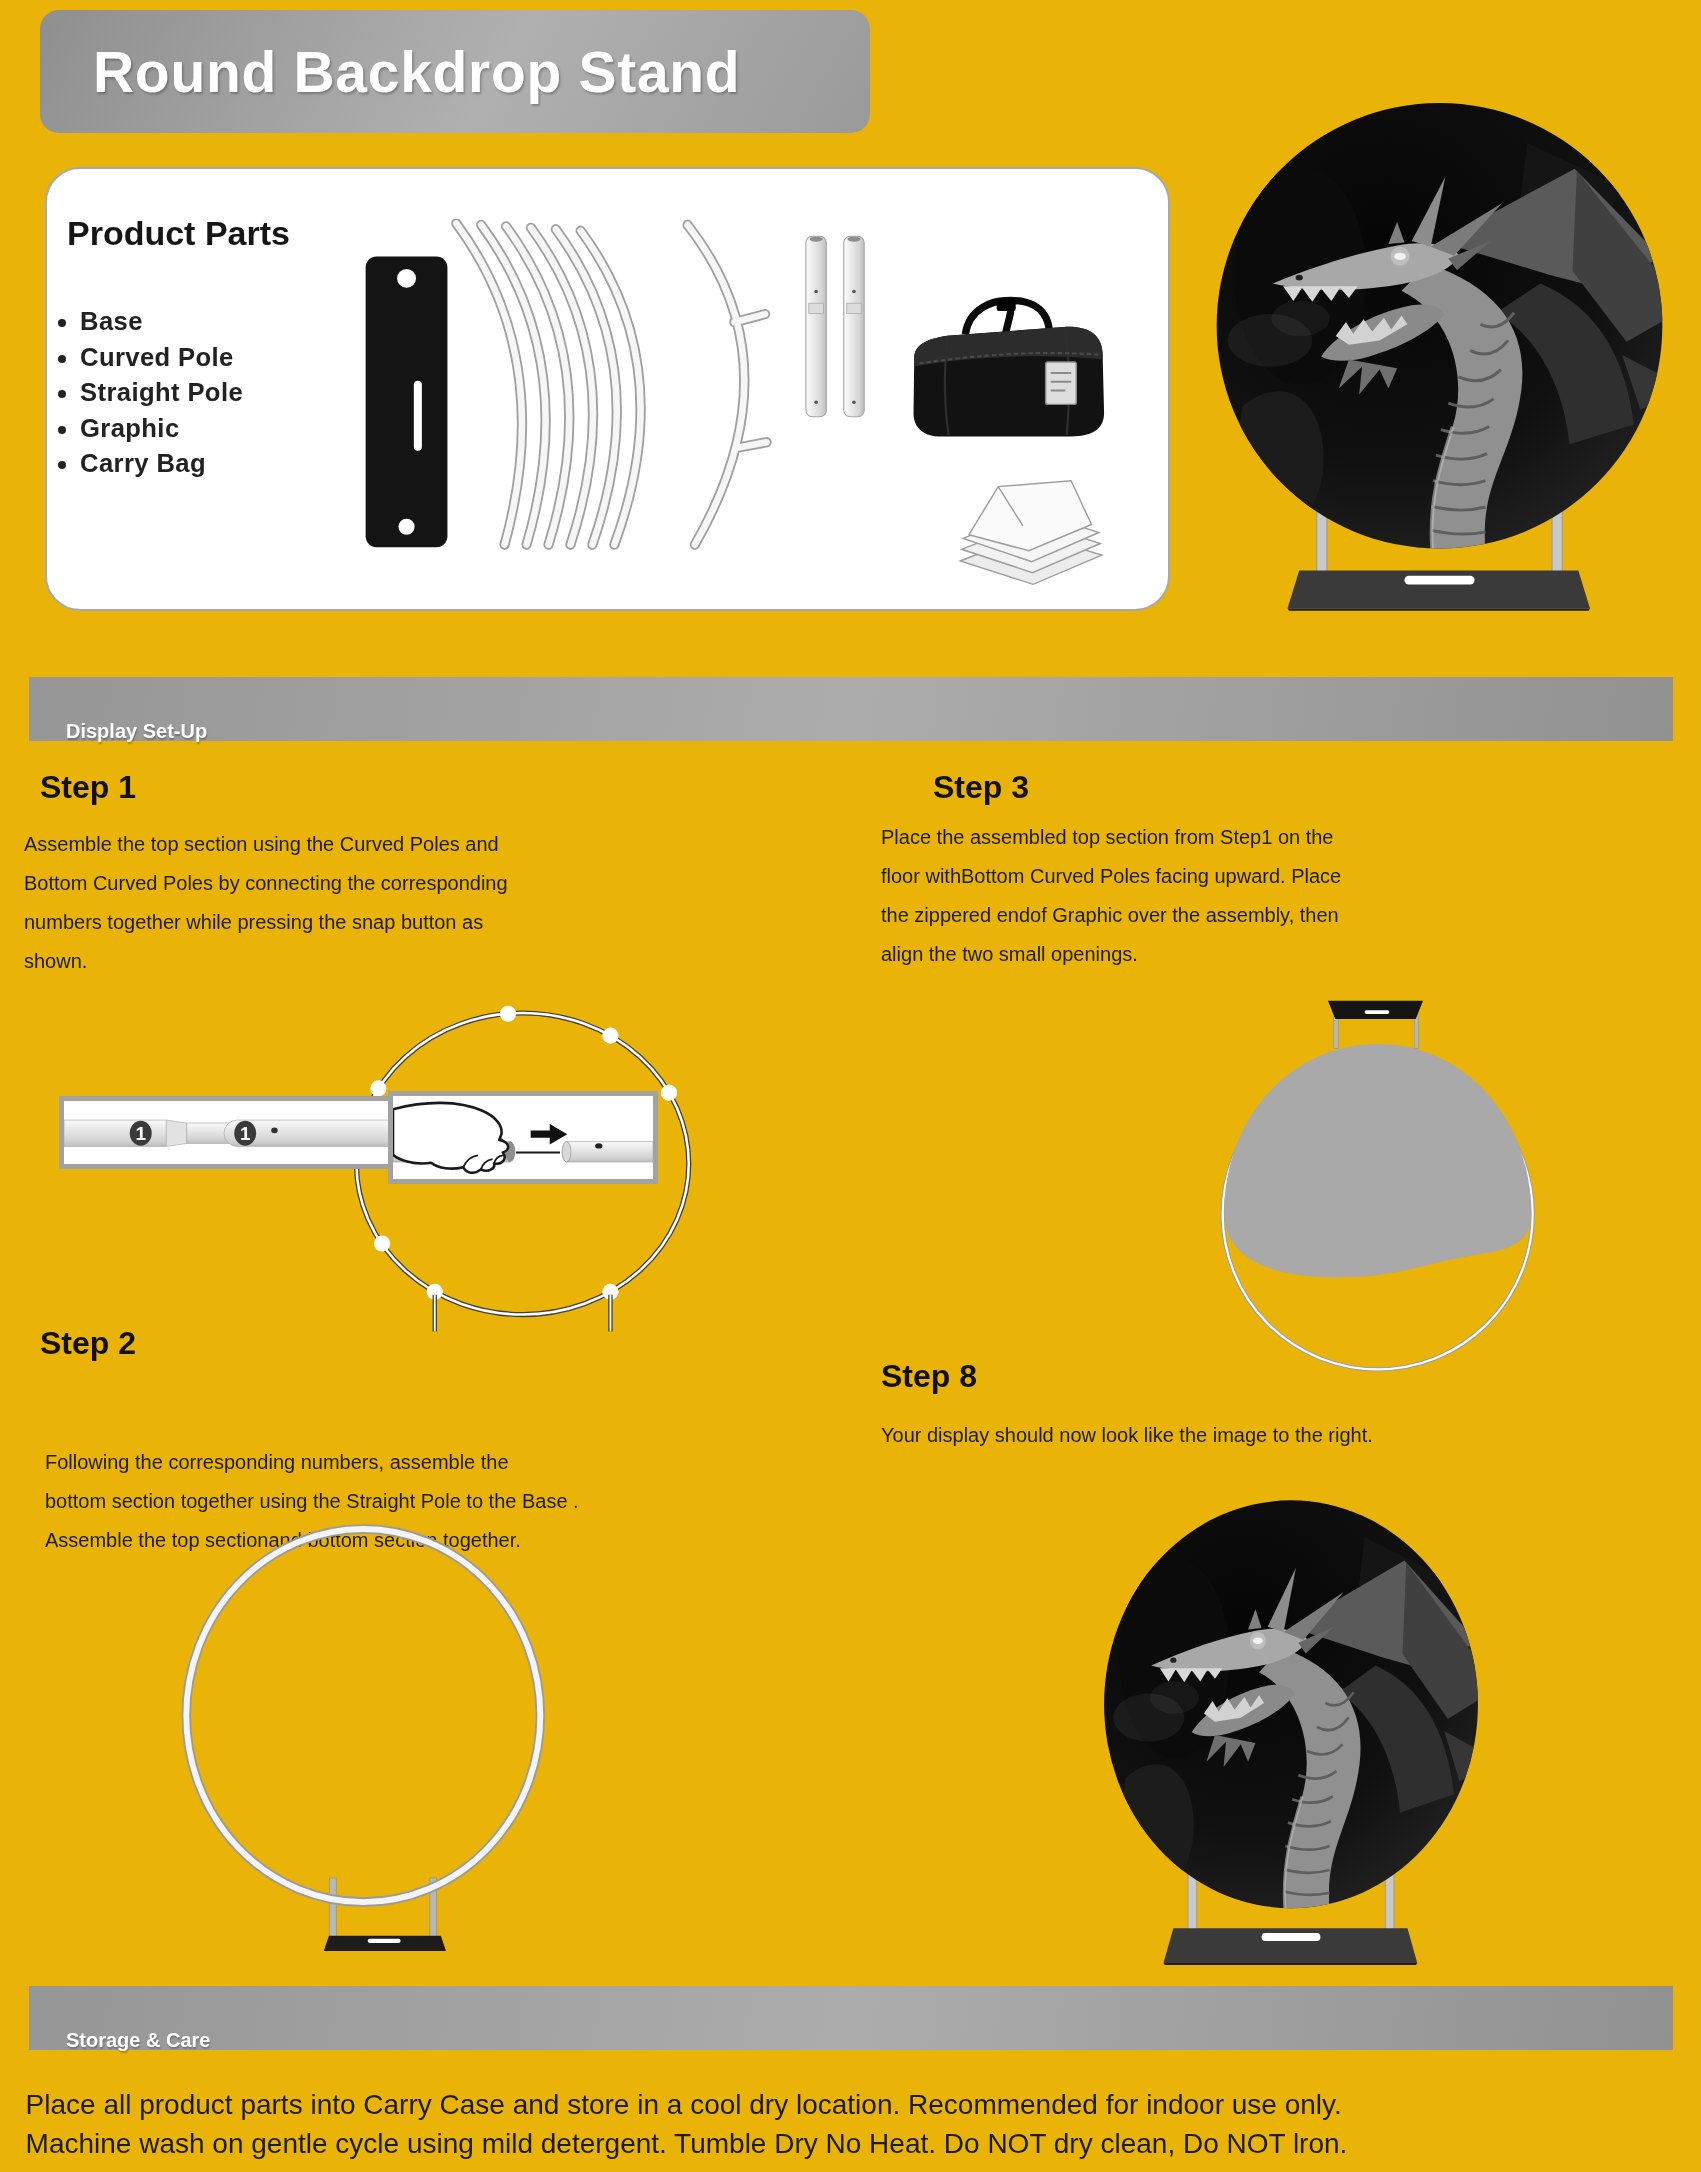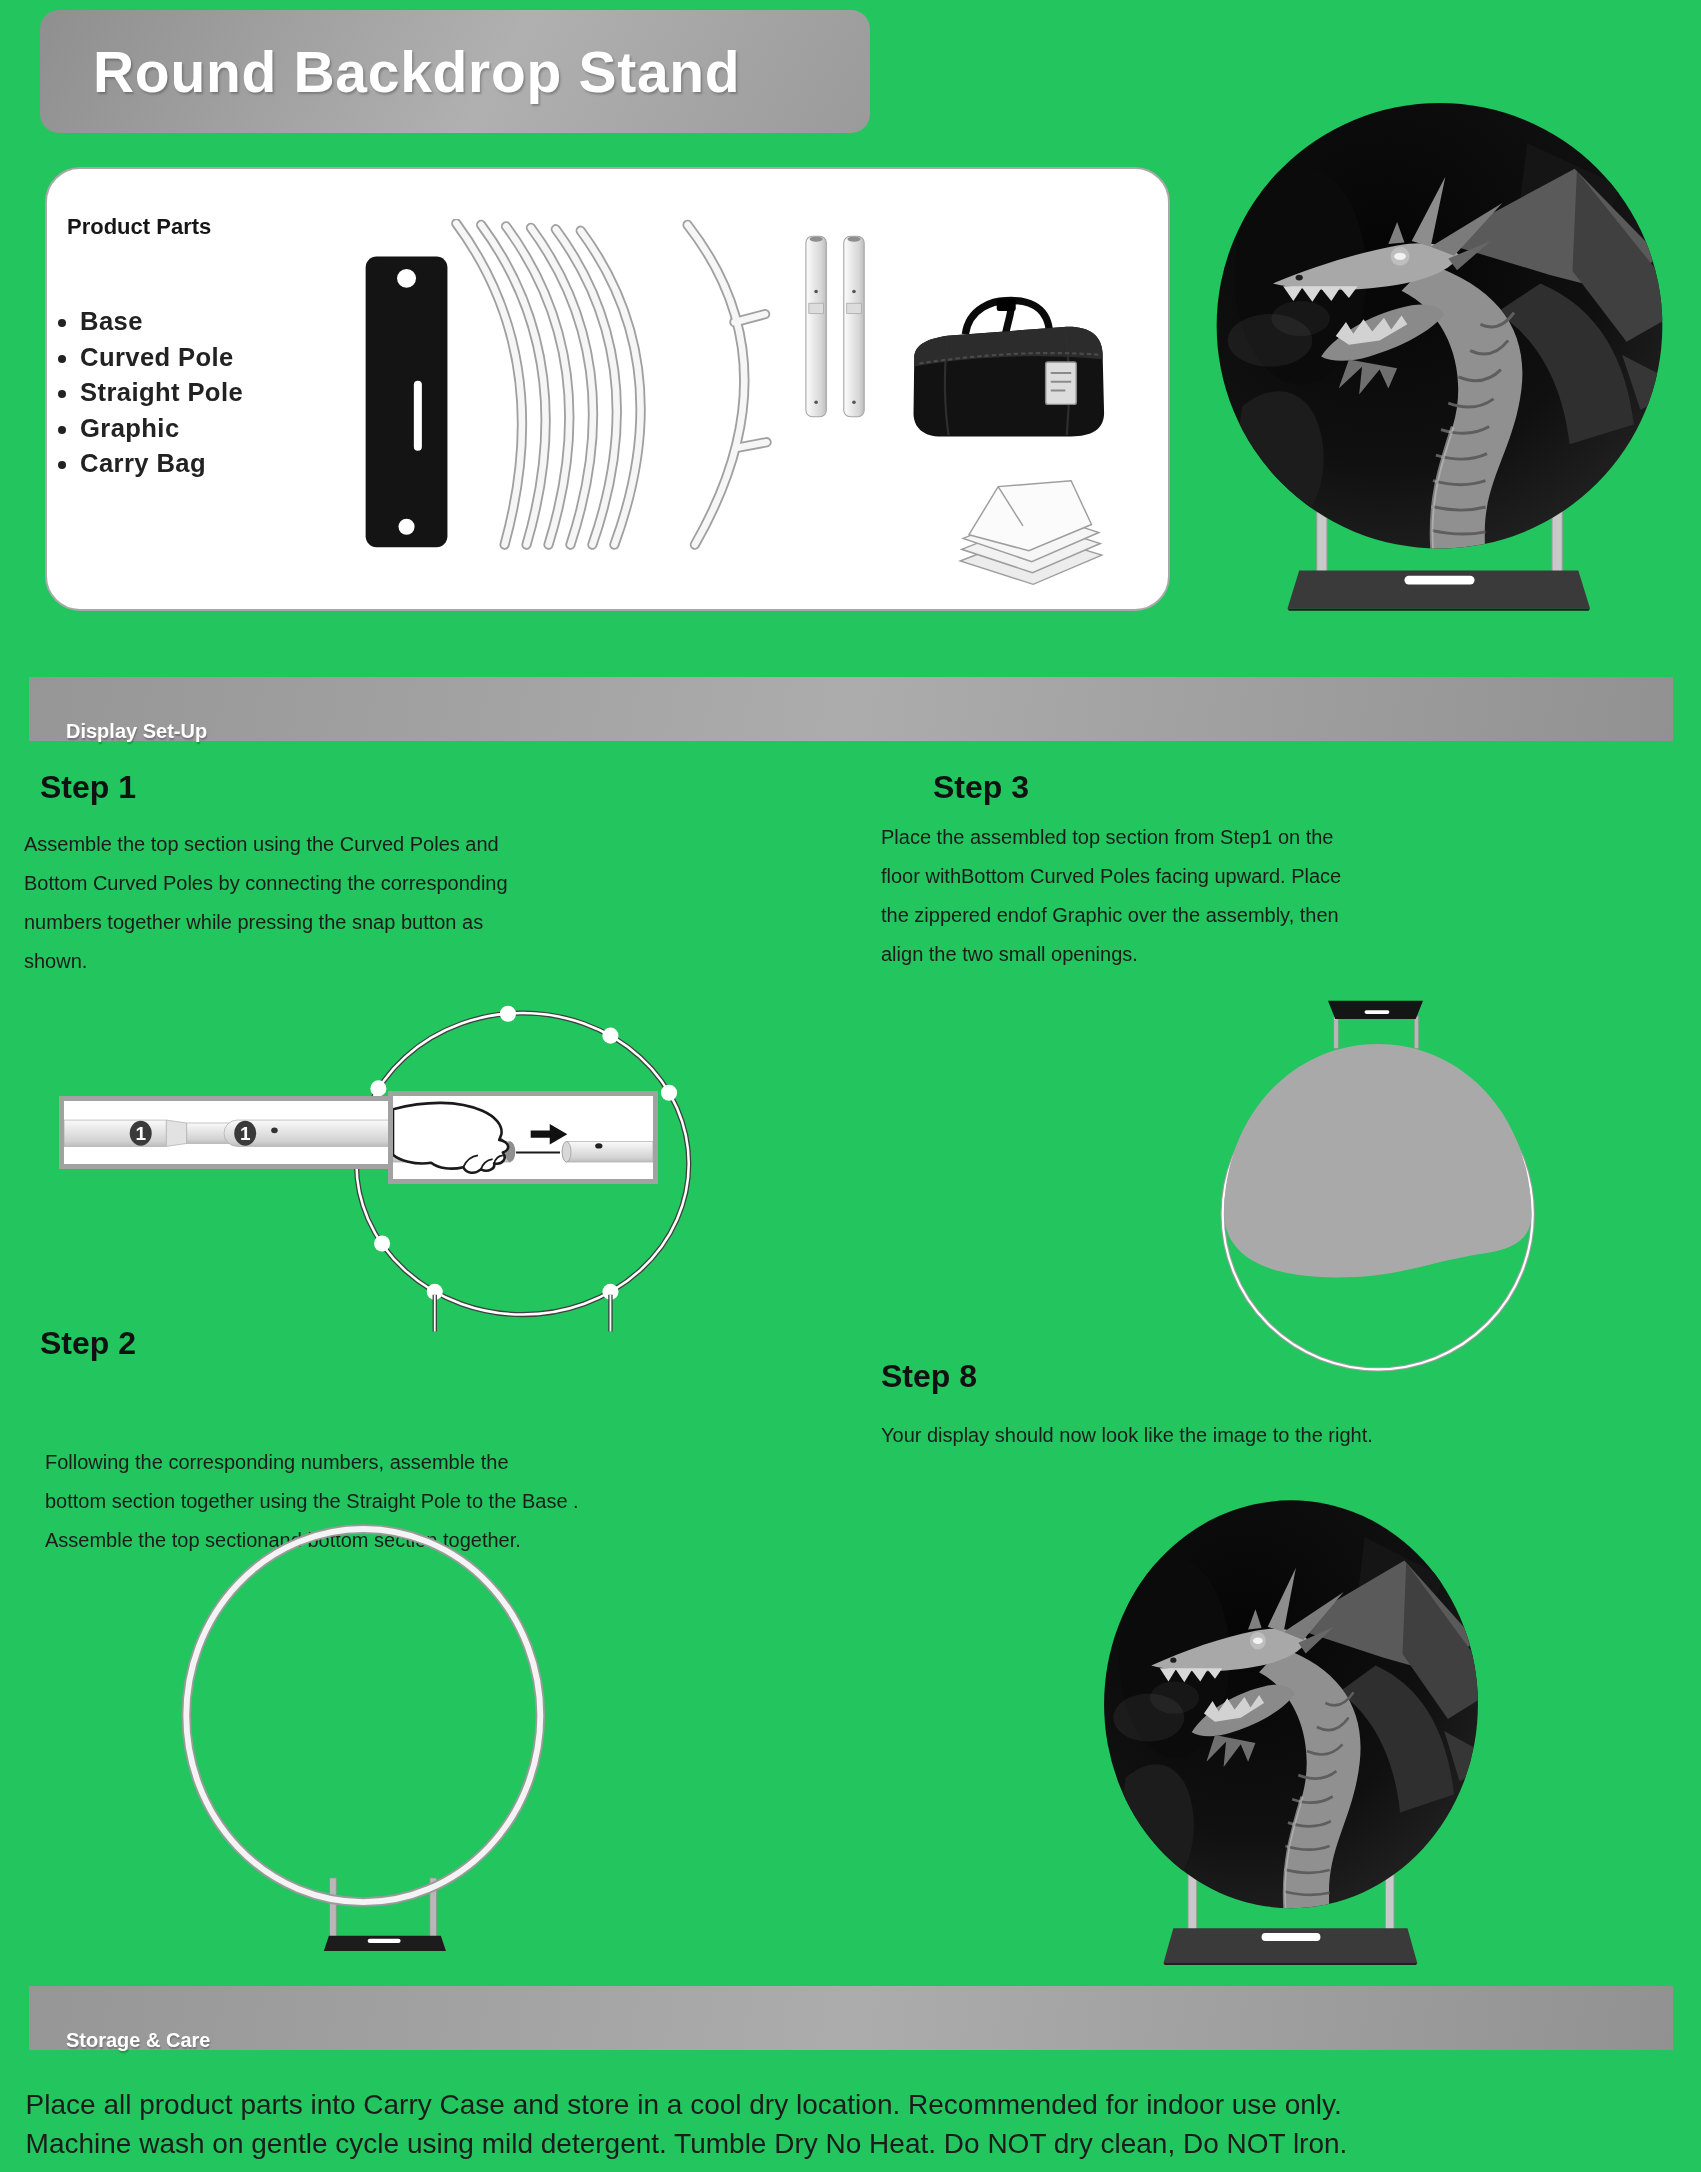--- a/index.html
+++ b/index.html
@@ -1,33 +1,33 @@
 <!DOCTYPE html>
 <html style="font-size:11.7px"><head>
 <meta charset="utf-8">
 <style>
   html,body{margin:0;padding:0;background:#fff;}
-  .page{position:relative;width:1701px;height:2172px;background:#22c55e;overflow:hidden;
+  .page{position:relative;width:1701px;height:2172px;background:#eab308;overflow:hidden;
         font-family:"Liberation Sans",sans-serif;color:#1c1c1c;}
   .abs{position:absolute;}
   
   .title-banner{left:40px;top:10.2px;width:830px;height:123px;border-radius:19px;
     background:linear-gradient(120deg,#8f8f8f 0%,#b0b0b0 55%,#9a9a9a 100%);
     display:flex;align-items:center;}
   .title-banner span{color:#fff;font-size:57px;font-weight:bold;padding-left:53px;
     text-shadow:1.5px 1.5px 2.2px rgba(0,0,0,0.25);letter-spacing:0.7px;}
   .section-banner{left:29px;width:1644px;height:64px;
     background:linear-gradient(100deg,#969696 0%,#acacac 50%,#919191 100%);
     display:flex;align-items:center;}
   .section-banner span{color:#fff;font-size:20px;font-weight:bold;padding-left:37px;
     text-shadow:0.7px 1.5px 1.5px rgba(0,0,0,0.25);margin-top:44px;}
   
   .parts-box{left:45px;top:167px;width:1121px;height:440px;background:#fff;
     border:2.2px solid #a8a8a8;border-radius:35px;}
-  .parts-heading{left:67px;top:214px;font-size:22px;font-weight:bold;color:#161616;}
+  .parts-heading{left:67px;top:214px;font-size:34px;font-weight:bold;color:#161616;}
   .parts-list{left:51px;top:307px;margin:0;padding-left:29px;font-size:25.6px;color:#222;}
   .parts-list li{margin-bottom:6.6px;letter-spacing:0.4px;font-weight:bold;}
   
   .step-label{font-size:32px;font-weight:bold;color:#111;}
   .step-text{font-size:20px;line-height:39px;color:#1c1c1c;white-space:pre-line;}
   .storage-text{font-size:28px;line-height:39px;color:#1c1c1c;white-space:pre-line;}
   
   .inset{background:#fff;border:5.1px solid #a2a2a2;}
   svg{display:block;}
   .svg-abs{position:absolute;}

